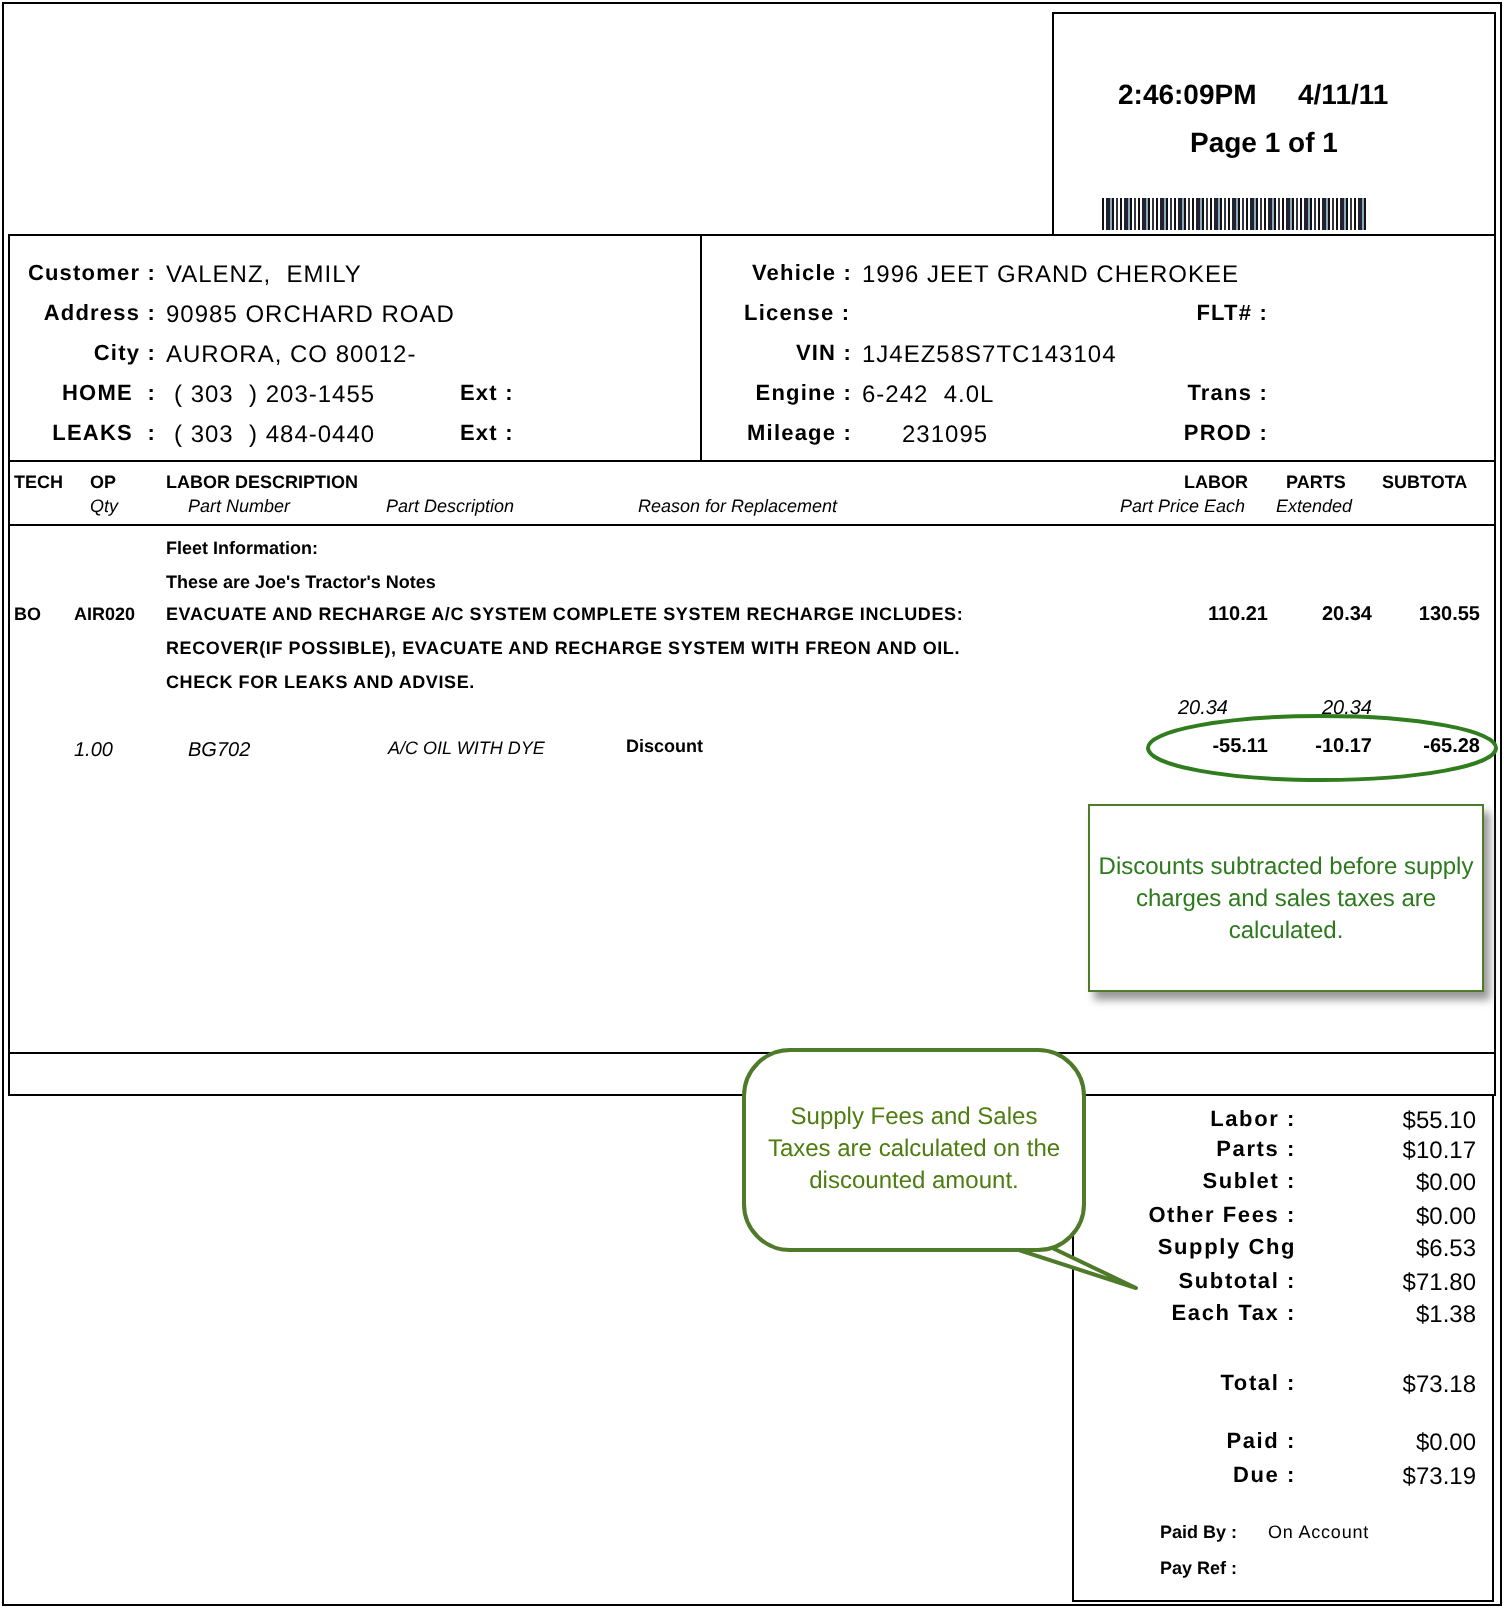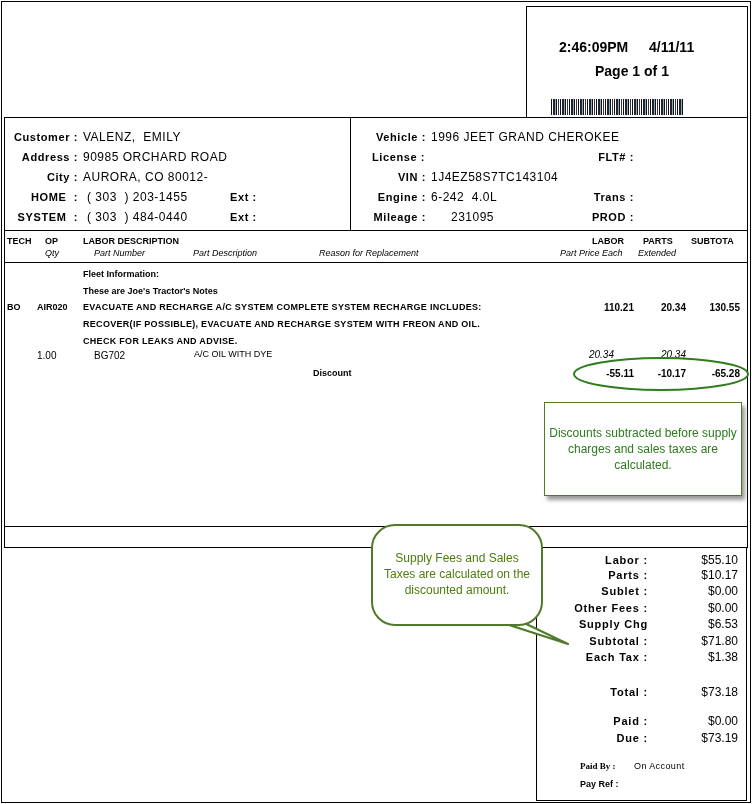--- a/index.html
+++ b/index.html
@@ -6,21 +6,21 @@
   html, body { width: 752px; height: 804px; background: #fff; overflow: hidden; }
   body { position: relative; font-family: "Liberation Sans", sans-serif; color: #000; }
   .abs { position: absolute; }
   .line-h { position: absolute; height: 1px; background: #000; }
   .line-v { position: absolute; width: 1px; background: #000; }
   .lbl { font-weight: bold; font-size: 11px; letter-spacing: 0.6px; text-align: right; }
   .val { font-size: 12px; letter-spacing: 0.5px; }
   .hdr { font-weight: bold; font-size: 9px; }
   .hdr-i { font-style: italic; font-size: 9px; }
   .row-b { font-weight: bold; font-size: 9px; }
-  .row-i { font-size: 9px; }
+  .row-i { font-style: italic; font-size: 9px; margin-top: 20px; }
   .num { font-weight: bold; font-size: 10px; text-align: right; }
   .numi { font-style: italic; font-size: 10px; text-align: right; }
   .tot-lbl { font-weight: bold; font-size: 11px; letter-spacing: 0.8px; text-align: right; width: 120px; }
   .tot-val { font-size: 12px; text-align: right; width: 70px; }
   .callout-text { color: #2c7a1c; font-size: 12px; text-align: center; line-height: 16px; }
   .bubble-text { color: #4d7c0f; font-size: 12px; text-align: center; line-height: 16px; }
 </style>
 </head>
 <body>
 
@@ -48,21 +48,21 @@
   <div class="abs val" style="left:83px;top:150px;">90985 ORCHARD ROAD</div>
 
   <div class="abs lbl" style="left:6px;top:171px;width:72px;">City :</div>
   <div class="abs val" style="left:83px;top:170px;">AURORA, CO 80012-</div>
 
   <div class="abs lbl" style="left:6px;top:191px;width:72px;white-space:pre;">HOME  :</div>
   <div class="abs val" style="left:87px;top:190px;white-space:pre;">( 303  ) 203-1455</div>
   <div class="abs lbl" style="left:230px;top:191px;text-align:left;">Ext :</div>
   <div class="abs val" style="left:262px;top:190px;"></div>
 
-  <div class="abs lbl" style="left:6px;top:211px;width:72px;white-space:pre;">SYSTEM  :</div>
+  <div class="abs lbl" style="left:6px;top:211px;width:72px;white-space:pre;">LEAKS  :</div>
   <div class="abs val" style="left:87px;top:210px;white-space:pre;">( 303  ) 484-0440</div>
   <div class="abs lbl" style="left:230px;top:211px;text-align:left;">Ext :</div>
   <div class="abs val" style="left:262px;top:210px;"></div>
 </div>
 
 <div>
   <div class="abs lbl" style="left:356px;top:131px;width:70px;">Vehicle :</div>
   <div class="abs val" style="left:431px;top:130px;">1996 JEET GRAND CHEROKEE</div>
 
   <div class="abs lbl" style="left:356px;top:151px;width:70px;text-align:left;padding-left:16px;">License :</div>
@@ -169,17 +169,17 @@
 
   <div class="abs tot-lbl" style="left:528px;top:686px;">Total :</div>
   <div class="abs tot-val" style="left:668px;top:685px;">$73.18</div>
 
   <div class="abs tot-lbl" style="left:528px;top:715px;">Paid :</div>
   <div class="abs tot-val" style="left:668px;top:714px;">$0.00</div>
 
   <div class="abs tot-lbl" style="left:528px;top:732px;">Due :</div>
   <div class="abs tot-val" style="left:668px;top:731px;">$73.19</div>
 
-  <div class="abs" style="left:580px;top:761px;font-size:9px;font-weight:bold;font-family:Liberation Serif, serif;">Paid By :</div>
+  <div class="abs" style="left:580px;top:761px;font-size:9px;font-weight:bold;">Paid By :</div>
   <div class="abs" style="left:634px;top:761px;font-size:9px;letter-spacing:0.4px;">On Account</div>
   <div class="abs" style="left:580px;top:779px;font-size:9px;font-weight:bold;">Pay Ref :</div>
   <div class="abs" style="left:634px;top:779px;font-size:9px;"></div>
 </div>
 
 </body></html>

